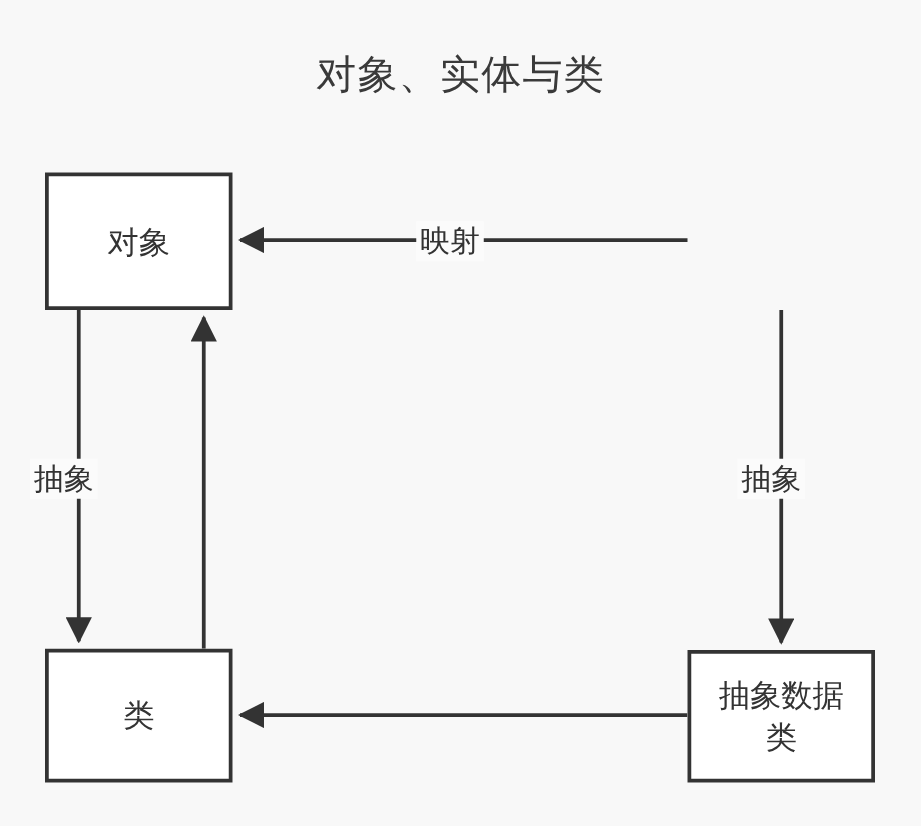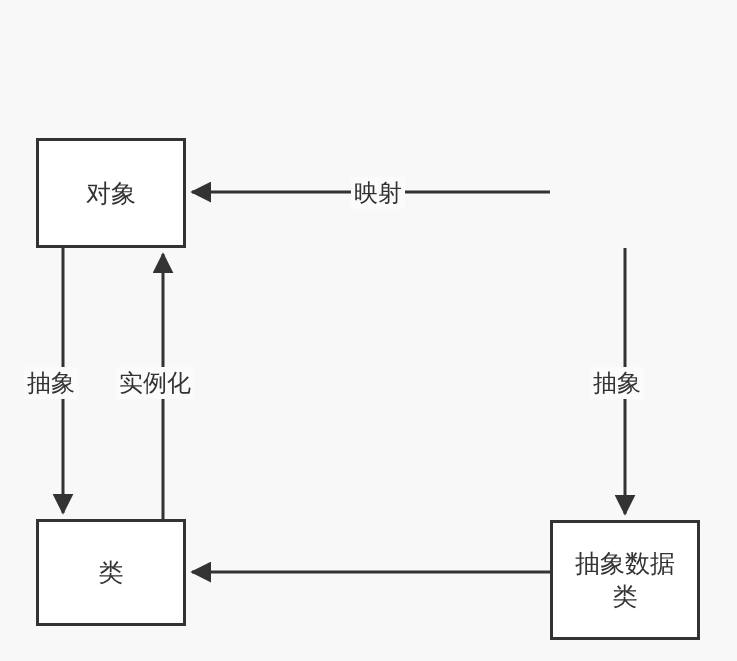--- a/index.html
+++ b/index.html
@@ -50,52 +50,53 @@
     z-index: 3;
   }
   .node .node-label {
     display: block;
     padding: 0 10px;
     white-space: pre-line;
   }
   #node-object   { left: 36px;  top: 138px; width: 150px; height: 110px; }
   #node-entity   { left: 550px; top: 138px; width: 150px; height: 110px; }
   #node-class    { left: 36px;  top: 519px; width: 150px; height: 107px; }
-  #node-adt      { left: 550px; top: 520px; width: 150px; height: 120px; }
+  #node-adt      { left: 550px; top: 520px; width: 150px; height: 106px; }
 
   #edge-layer {
     position: absolute;
     left: 0;
     top: 0;
     width: 737px;
     height: 661px;
     z-index: 2;
   }
   .edge-label {
     position: absolute;
     background: #fbfbfb;
     font-size: 24px;
     line-height: 30px;
     color: #333333;
     z-index: 4;
     white-space: pre;
     padding: 1px 3px;
     text-align: center;
   }
-  #edge-label-mapping      { left: 351px; top: 177px; text-align: right; }
+  #edge-label-mapping      { left: 333px; top: 177px; text-align: right; }
   #edge-label-abstract-l   { left: 24px;  top: 367px; }
   #edge-label-instantiate  { left: 116px; top: 367px; }
   #edge-label-abstract-r   { left: 590px; top: 367px; }
   #edge-label-impl         { left: 237px; top: 557px; }
 </style>
 </head>
 <body>
 
 <div id="diagram-root">
 
+  <div id="diagram-title">对象、实体与类</div>
 
   <svg id="edge-layer" width="737" height="661">
     <defs>
       <marker id="arrow-left" viewBox="0 0 12 12" refX="11" refY="6" markerWidth="7" markerHeight="7" orient="auto-start-reverse">
         <path d="M 11 6 L 0 0 L 0 12 z" fill="#333333"></path>
       </marker>
       <marker id="arrow-head" viewBox="0 0 12 12" refX="11" refY="6" markerWidth="7" markerHeight="7" orient="auto">
         <path d="M 0 0 L 12 6 L 0 12 z" fill="#333333"></path>
       </marker>
     </defs>
@@ -122,18 +123,17 @@
 
   <div class="node" id="node-adt">
     <span class="node-label">抽象数据
 类</span>
   </div>
 
   <div class="edge-label" id="edge-label-mapping">映射</div>
 
   <div class="edge-label" id="edge-label-abstract-l">抽象</div>
 
-  <div class="edge-label" id="edge-label-instantiate">实例化</div>
 
   <div class="edge-label" id="edge-label-abstract-r">抽象</div>
 
 
 </div>
 
 </body></html>

